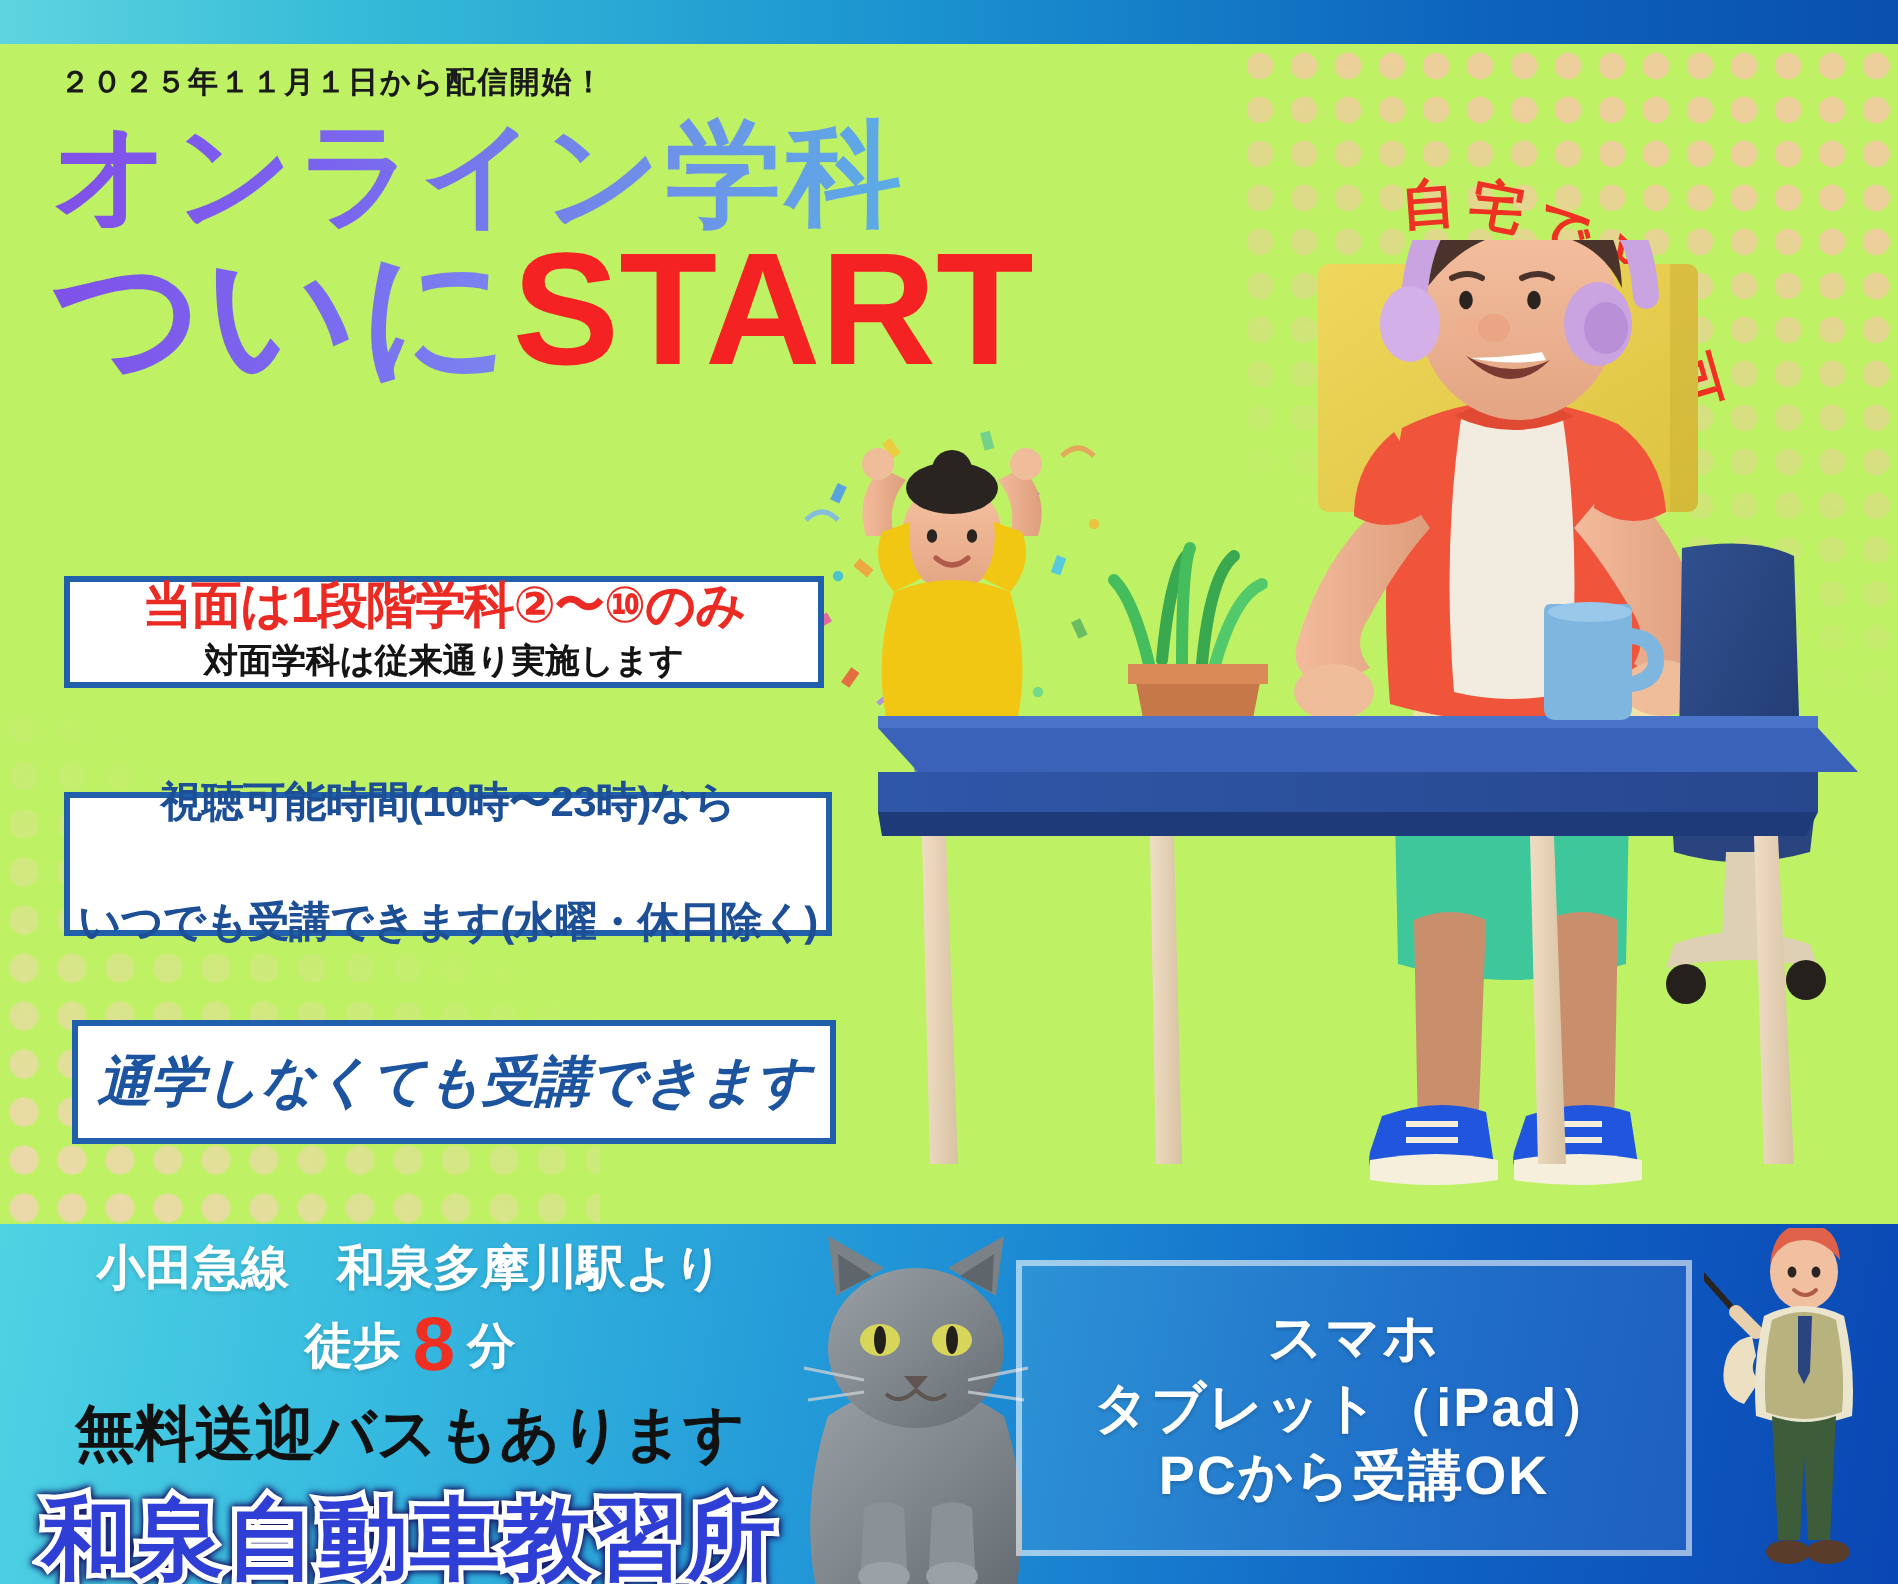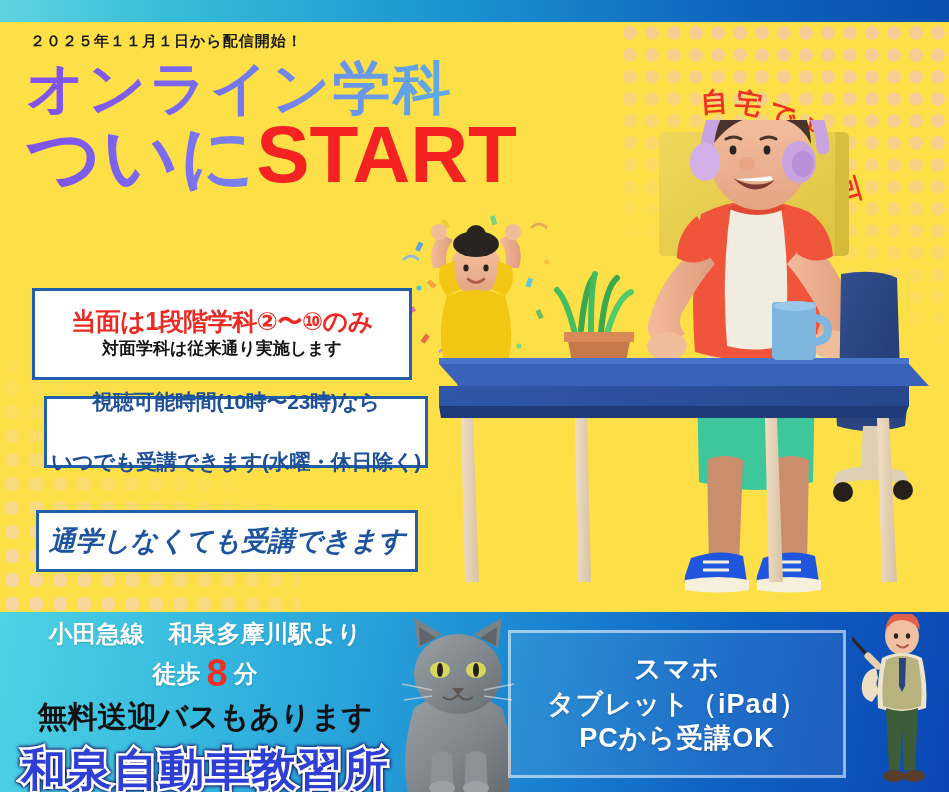--- a/index.html
+++ b/index.html
@@ -8,21 +8,21 @@
     background: #ffffff;
   }
   body {
     font-family: "Liberation Sans", "DejaVu Sans", sans-serif;
   }
   #poster {
     position: relative;
     width: 949px;
     height: 792px;
     overflow: hidden;
-    background: #fde047;
+    background: #bef264;
   }
 
   
   .top-strip {
     position: absolute;
     left: 0; top: 0;
     width: 949px; height: 22px;
     background: linear-gradient(90deg, #5fd4e0 0%, #36bcd8 18%, #1b93d0 48%, #0d63bd 78%, #0a4fae 100%);
   }
 
@@ -122,22 +122,22 @@
   .infobox {
     position: absolute;
     background: #ffffff;
     border: 3px solid #1f5fab;
     box-sizing: border-box;
     display: flex;
     flex-direction: column;
     align-items: center;
     justify-content: center;
   }
-  #box1 { left: 32px; top: 288px;  width: 380px; height: 92px; }
-  #box2 { left: 44px; top: 396px;  width: 384px; height: 72px; gap: 32px; }
+  #box1 { left: 32px; top: 288px;  width: 380px; height: 56px; }
+  #box2 { left: 32px; top: 396px;  width: 384px; height: 72px; gap: 32px; }
   #box3 { left: 36px; top: 510px;  width: 382px; height: 62px; font-style: italic; }
 
   .bx-red {
     color: #ea2a23;
     font-size: 25px;
     font-weight: 900;
     letter-spacing: -0.5px;
     white-space: nowrap;
     line-height: 1.1;
   }

